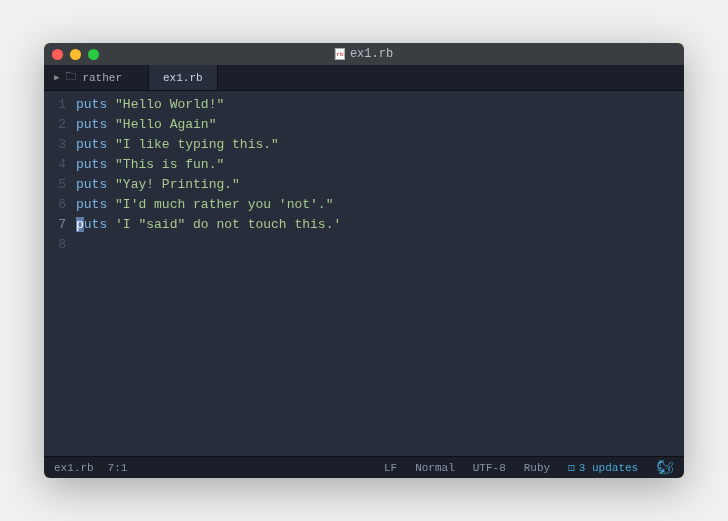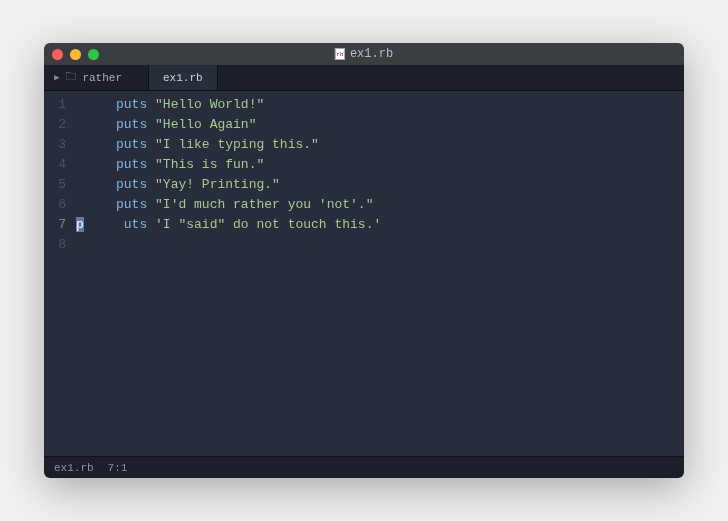--- a/index.html
+++ b/index.html
@@ -115,21 +115,21 @@
       line-height: 20px;
     }
     .lineno.current { color: #7a8498; }
     .code {
       flex: 1;
       padding-top: 4px;
       font-size: 13px;
       line-height: 20px;
     }
     .line { white-space: pre; }
-    .keyword { color: #7eb5e6; margin-left: 40px; }
+    .keyword { color: #7eb5e6; }
     .string { color: #a8c98e; }
     .cursor {
       background: #5f7ba8;
       color: #fff;
     }
     .statusbar {
       height: 22px;
       background: #1a1f29;
       display: flex;
       align-items: center;
@@ -208,15 +208,26 @@
       <div class="line"><span class="cursor">p</span><span class="keyword">uts</span> <span class="string">'I "said" do not touch this.'</span></div>
       <div class="line"></div>
     </div>
   </div>
 
   <div class="statusbar">
     <div class="status-left">
       <span>ex1.rb</span>
       <span>7:1</span>
     </div>
+    <div class="status-right">
+      <span>LF</span>
+      <span>Normal</span>
+      <span>UTF-8</span>
+      <span>Ruby</span>
+      <span class="updates">
+        <span>⚀</span>
+        <span>3 updates</span>
+      </span>
+      <span class="squirrel">🐿</span>
+    </div>
   </div>
 
 </div>
 
 </body></html>

